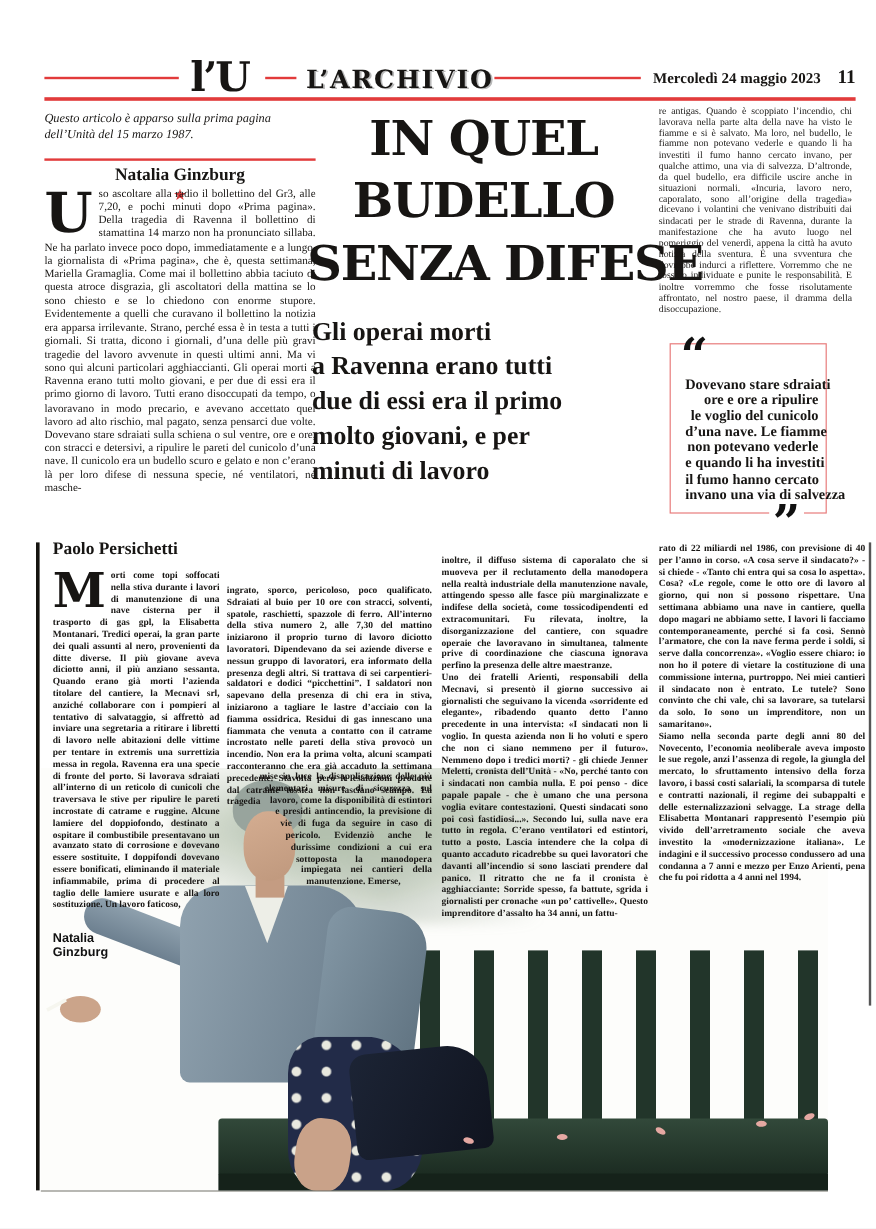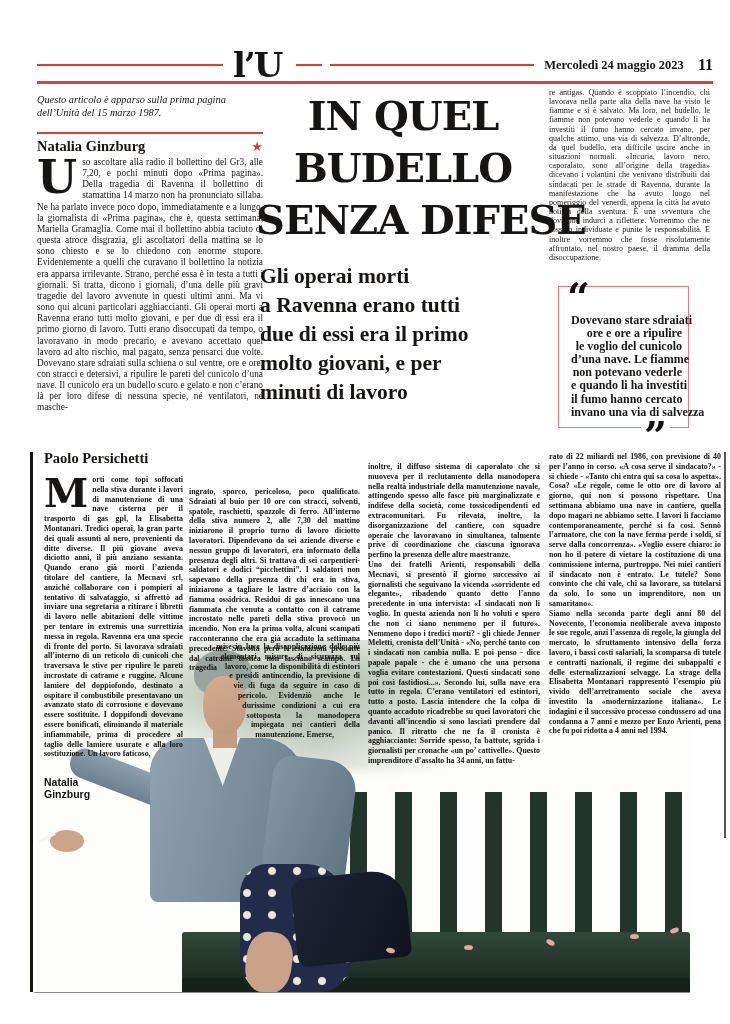--- a/index.html
+++ b/index.html
@@ -22,21 +22,21 @@
     letter-spacing:1.5px; text-shadow:1.5px 1.5px 0 #b9b9b9; white-space:nowrap; }
   .issue-date { font-weight:bold; font-size:12.5px; white-space:nowrap; }
   .page-number { font-weight:bold; font-size:16px; margin-left:14px; }
   .rule-full { position:absolute; left:37px; top:81px; width:676px; height:2.5px; background:#e23b3b; }
 
   
   .intro-note { position:absolute; left:37px; top:94px; width:222px;
     font-style:italic; font-size:10.3px; line-height:12.6px; }
   .byline-rule { position:absolute; left:37px; top:132px; width:226px; height:2px; background:#e23b3b; }
   .g-byline { position:absolute; left:37px; top:138px; width:226px;
-    display:flex; justify-content:space-between; align-items:center; }
+    display:flex; justify-content:space-between; align-items:center;flex-direction:column; }
   .g-byline .name { font-weight:bold; font-size:14.5px; }
   .star { color:#d43c3c; font-size:13px; }
   .body-g { font-size:9.3px; line-height:11.15px; text-align:justify; }
   .g-col1 { position:absolute; left:37px; top:157px; width:226px; height:289px; overflow:hidden; }
   .dropcap { float:left; font-weight:bold; font-family:"DejaVu Serif", serif; }
   .g-drop { font-size:46px; line-height:36px; padding:2px 5px 0 0; }
 
   
   .headline { position:absolute; left:256px; top:90px; width:294px; text-align:center; }
   .headline div { font-family:"DejaVu Serif", serif; font-weight:900; font-size:40px;
@@ -121,20 +121,21 @@
 </style>
 </head>
 <body>
 
 <div class="page">
 
   <div class="masthead">
     <div class="redline rl-left"></div>
     <div class="brand">l’U</div>
     <div class="redline rl-mid"></div>
+    <div class="section-title">L’ARCHIVIO</div>
     <div class="redline rl-right"></div>
     <div class="issue-date">Mercoledì 24 maggio 2023</div>
     <div class="page-number">11</div>
   </div>
   <div class="rule-full"></div>
 
   <div class="intro-note">Questo articolo è apparso sulla prima pagina dell’Unità del 15 marzo 1987.</div>
   <div class="byline-rule"></div>
   <div class="g-byline">
     <span class="name">Natalia Ginzburg</span>

